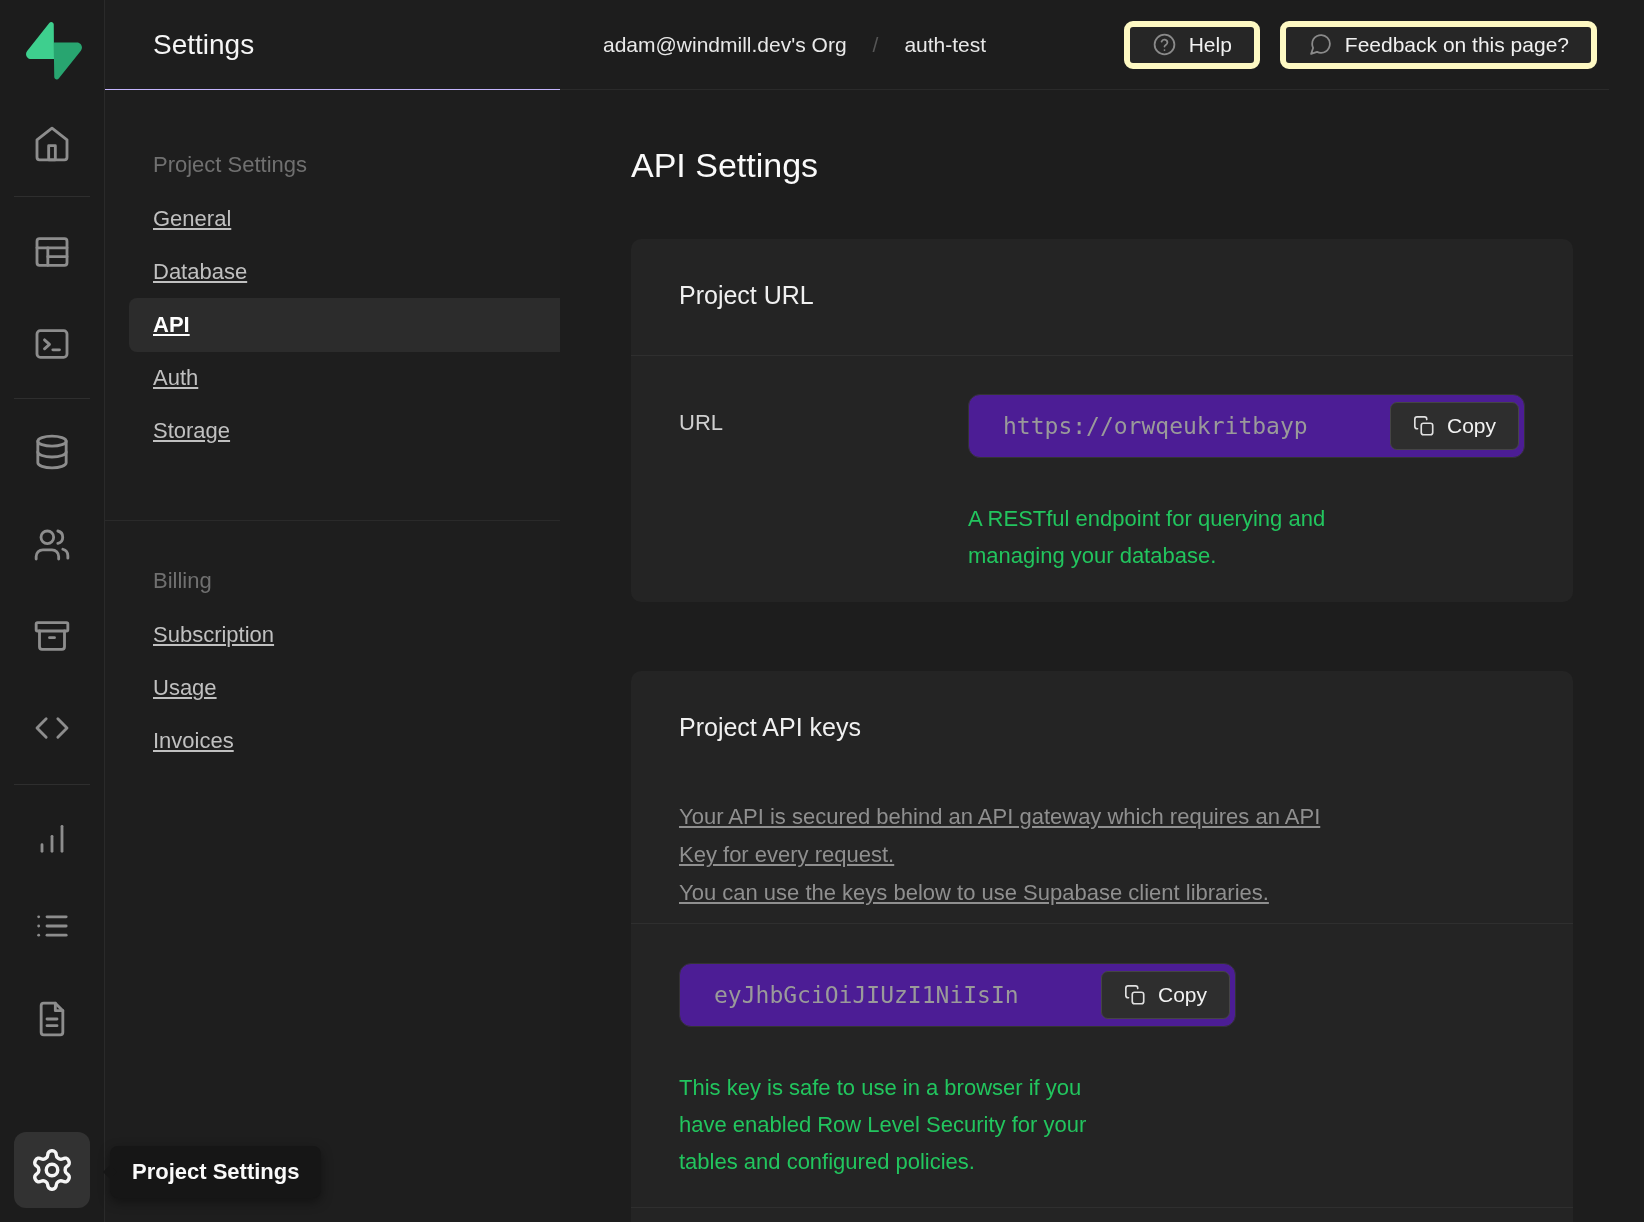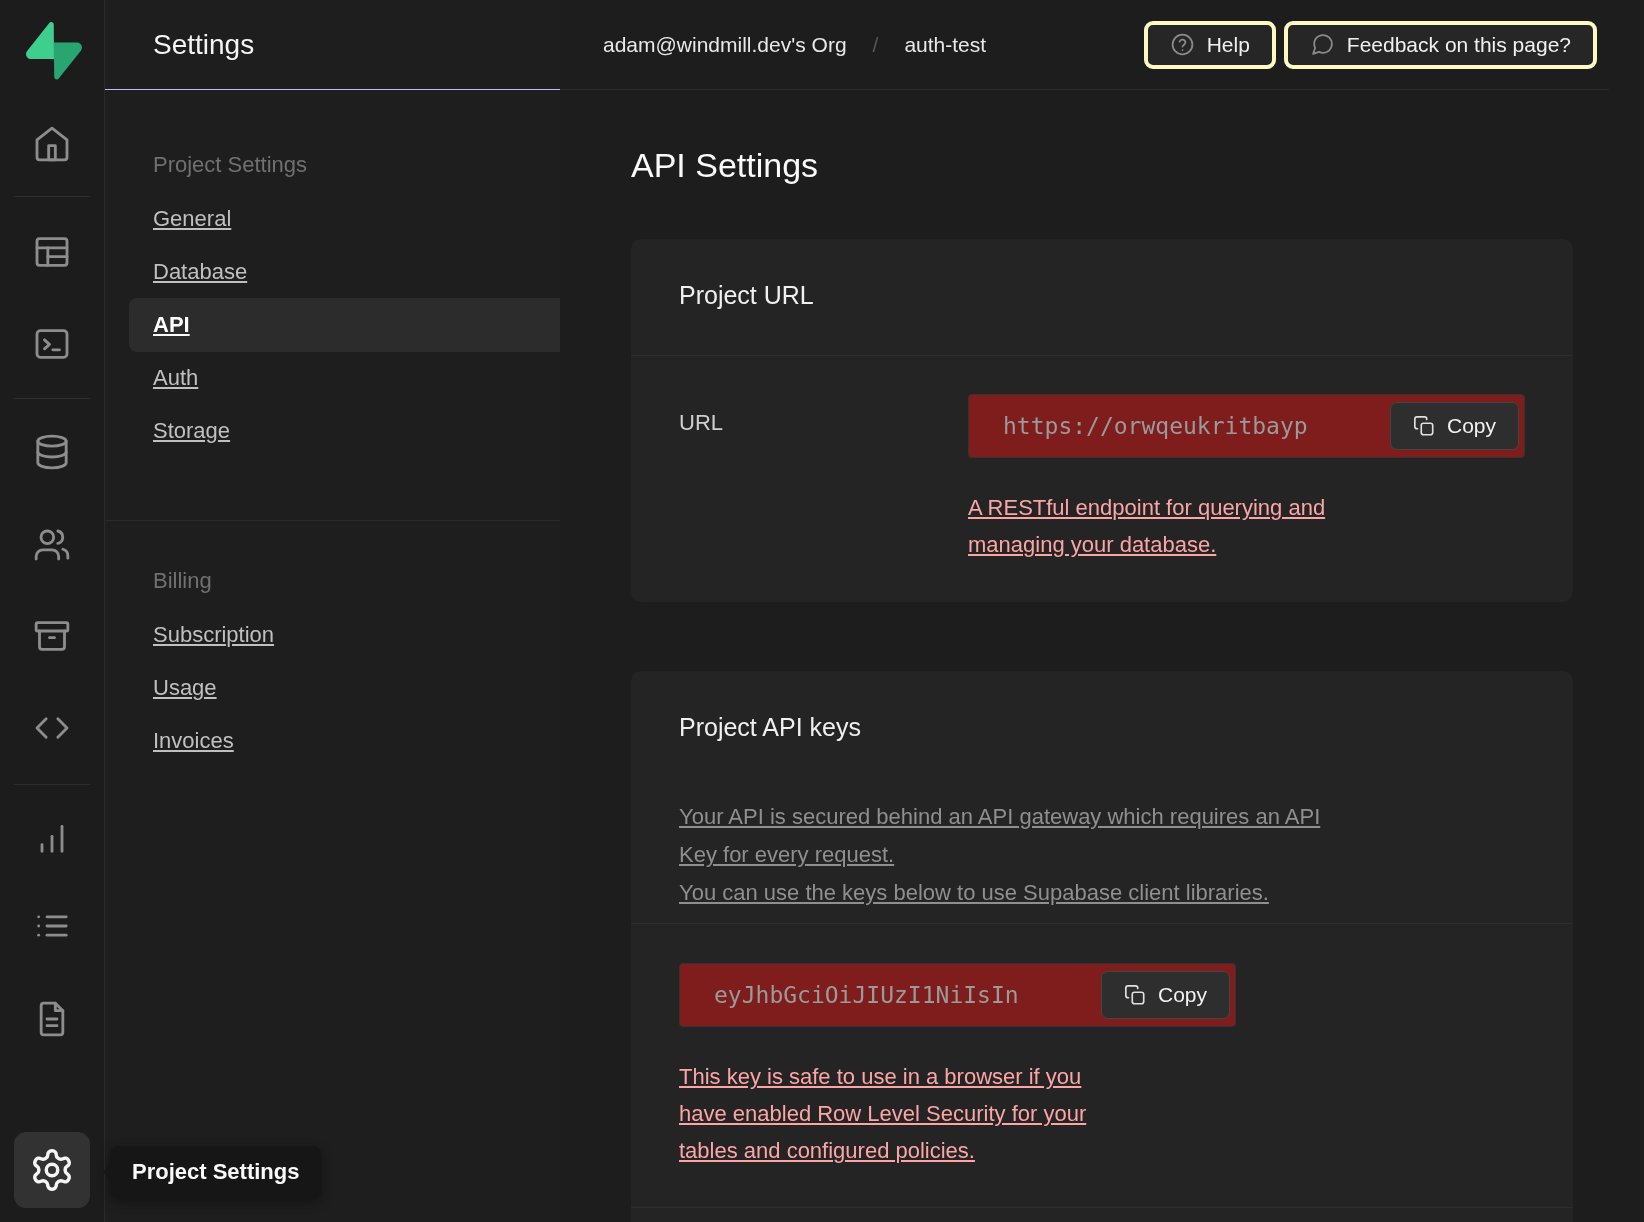--- a/index.html
+++ b/index.html
@@ -62,22 +62,22 @@
   #main { position:absolute; left:560px; top:0; width:1049px; height:100%; background:#1d1d1d; }
   #main-header {
     height:90px; border-bottom:1px solid #2a2a2a;
     display:flex; align-items:center; padding:0 12px 0 43px;
   }
   .crumb { font-size:21px; color:#e8e8e8; cursor:pointer; white-space:nowrap; }
   .crumb-sep { font-size:21px; color:#565656; margin:0 26px; }
   .hdr-spacer { flex:1; }
   .hdr-btn {
     height:48px; display:flex; align-items:center; gap:12px;
-    background:#262626; border:4px solid #fef9c3; border-radius:9px;
-    padding:0 22px; margin-left:8px; cursor:pointer;
+    background:#262626; border:6px solid #fef9c3; border-radius:9px;
+    padding:0 22px; margin-left:20px; cursor:pointer;
     font-size:21px; color:#f0f0f0; white-space:nowrap;
   }
   .hdr-btn svg { width:25px; height:25px; stroke:#8a8a8a; fill:none;
     stroke-width:1.7; stroke-linecap:round; stroke-linejoin:round; }
   #page-title { position:absolute; left:71px; top:146px; font-size:34px; font-weight:450; color:#fafafa; }
   .card {
     position:absolute; left:71px; width:942px;
     background:#242424; border-radius:10px;
   }
   #card-url { top:239px; height:363px; }
@@ -93,37 +93,37 @@
   .badge-col { width:289px; padding-top:12px; display:flex; gap:10px; align-items:flex-start; }
   .badge {
     height:40px; display:flex; align-items:center; padding:0 17px;
     background:#2b2b2b; border:1px solid #3a3a3a; border-radius:7px;
     font-size:20px; color:#c6c6c6;
   }
   .badge.mono { font-family:"DejaVu Sans Mono","Liberation Mono",monospace; }
   .field-col { width:557px; }
   .input-box {
     position:relative; height:64px; width:557px;
-    background:#7f1d1d; border:1px solid #343434; border-radius:4px;
+    background:#4c1d95; border:1px solid #343434; border-radius:12px;
     display:flex; align-items:center; overflow:hidden;
     padding-left:34px; cursor:text;
   }
   .input-text {
     font-family:"DejaVu Sans Mono","Liberation Mono",monospace;
     font-size:23px; color:#9a9a9a; white-space:nowrap;
   }
   .copy-btn {
     position:absolute; right:5px; top:7px; height:48px;
     display:flex; align-items:center; gap:12px; padding:0 22px;
     background:#2e2e2e; border:1px solid #454545; border-radius:7px;
     font-size:21px; font-weight:500; color:#f2f2f2; cursor:pointer;
   }
   .copy-btn svg { width:22px; height:22px; stroke:#e0e0e0; fill:none;
     stroke-width:1.8; stroke-linecap:round; stroke-linejoin:round; }
-  .field-desc { margin-top:31px; font-size:22px; line-height:37px; color:#fca5a5; white-space:pre-line;text-decoration:underline; }
+  .field-desc { margin-top:42px; font-size:22px; line-height:37px; color:#22c55e; white-space:pre-line; }
 </style>
 </head>
 <body>
 
 <div id="root">
 
   <div id="rail">
     <div class="rail-logo">
       <svg viewBox="0 0 109 113" width="56" height="58">
         <path d="M63.708 110.284c-2.86 3.601-8.658 1.628-8.727-2.97l-1.007-67.251h45.22c8.19 0 12.758 9.46 7.665 15.874l-43.151 54.347Z" fill="#28a570"></path>

